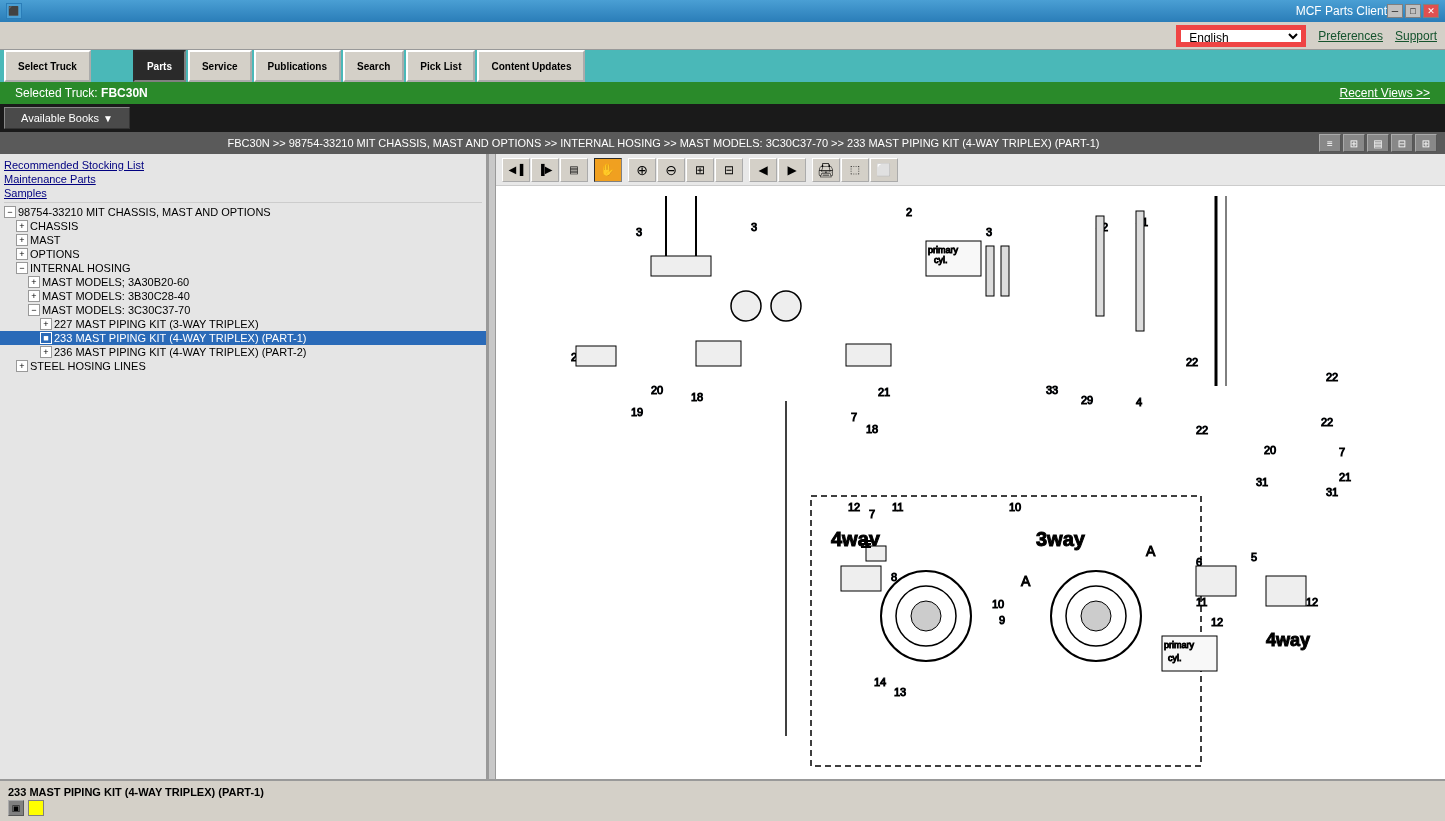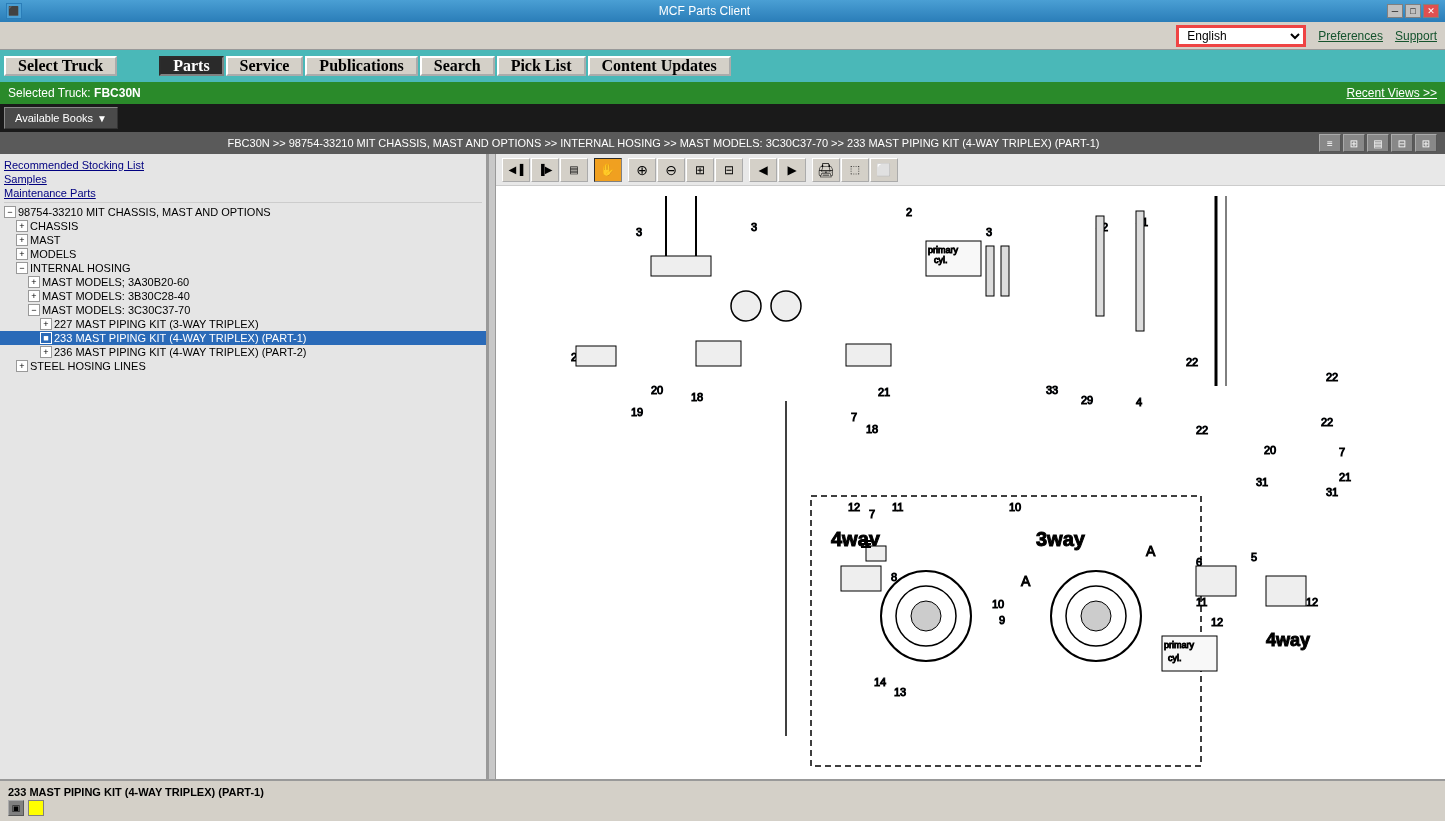--- a/index.html
+++ b/index.html
@@ -8,21 +8,21 @@
     
     #titlebar {
       height: 22px;
       background: linear-gradient(to bottom, #4a9fd4, #2a7db8);
       display: flex;
       align-items: center;
       justify-content: space-between;
       padding: 0 6px;
       color: white;
     }
-    #titlebar .title { flex: 1; text-align: center; font-size: 12px; }
+    #titlebar .title { flex: 1; text-align: right; font-size: 12px; }
     #titlebar .win-controls { display: flex; gap: 2px; }
     #titlebar .win-btn {
       width: 16px; height: 14px;
       background: #c0c0c0;
       border: 1px solid #808080;
       font-size: 9px;
       display: flex; align-items: center; justify-content: center;
       cursor: pointer;
       color: black;
     }
@@ -30,79 +30,79 @@
     
     #menubar {
       height: 32px;
       background: #4ab8b8;
       display: flex;
       align-items: center;
       padding: 0 4px;
       gap: 2px;
     }
     .menu-btn {
-      height: 20px;
+      height: 32px;
       padding: 0 12px;
       background: #d4d0c8;
       border: 2px outset #fff;
-      font-size: 16px;
+      font-size: 10px;
       font-weight: bold;
       cursor: pointer;
-      display: flex; align-items: center; font-family: Liberation Serif, serif;
+      display: flex; align-items: center;
     }
     .menu-btn.active { background: #2a2a2a; color: white; border: 2px inset #808080; margin-left: 40px; }
 
     
     #topbar {
       height: 28px;
       background: #d4d0c8;
       display: flex;
       align-items: center;
       justify-content: flex-end;
       padding: 0 8px;
       gap: 12px;
       border-bottom: 1px solid #999;
     }
     #topbar select {
       height: 22px;
       font-size: 12px;
       background: white;
-      border: 3px solid #ef4444;
+      border: 5px solid #ef4444;
       padding: 0 4px;
       width: 130px;
     }
     #topbar .link-btn { font-size: 12px; color: #14532d; text-decoration: underline; cursor: pointer; background: none; border: none; }
 
     
     #truckbar {
       height: 22px;
       background: #2a8a2a;
       display: flex;
       align-items: center;
       justify-content: space-between;
-      padding: 0 8px;
+      padding: 0 15px;
       color: white;
       font-size: 12px;
     }
 
     
     #booksbar {
       height: 28px;
       background: #1a1a1a;
       display: flex;
       align-items: center;
       padding: 0 4px;
     }
     .books-btn {
       height: 22px;
       background: #4a4a4a;
       border: 1px outset #888;
       color: white;
       font-size: 11px;
-      padding: 0 10px;
+      padding: 0 16px;
       cursor: pointer;
       display: flex; align-items: center; gap: 4px;
     }
     .books-arrow { font-size: 10px; }
 
     
     #breadcrumb {
       height: 22px;
       background: #5a5a5a;
       display: flex;
@@ -262,39 +262,39 @@
     <div class="bc-icon-btn">▤</div>
     <div class="bc-icon-btn">⊟</div>
     <div class="bc-icon-btn">⊞</div>
   </div>
 </div>
 
 <div id="main" style="height: 625px;">
 
   <div id="tree-panel">
     <div class="tree-item indent-0" style="color:#000080;text-decoration:underline;">Recommended Stocking List</div>
+    <div class="tree-item indent-0" style="color:#000080;text-decoration:underline;">Maintenance Parts</div>
     <div class="tree-item indent-0" style="color:#000080;text-decoration:underline;">Samples</div>
-    <div class="tree-item indent-0" style="color:#000080;text-decoration:underline;">Maintenance Parts</div>
     <div class="tree-divider"></div>
 
     <div class="tree-item indent-0">
       <span class="expand-btn">−</span>
       <span>98754-33210 MIT CHASSIS, MAST AND OPTIONS</span>
     </div>
     <div class="tree-item indent-1">
       <span class="expand-btn">+</span>
       <span>CHASSIS</span>
     </div>
     <div class="tree-item indent-1">
       <span class="expand-btn">+</span>
       <span>MAST</span>
     </div>
     <div class="tree-item indent-1">
       <span class="expand-btn">+</span>
-      <span>MODELS</span>
+      <span>OPTIONS</span>
     </div>
     <div class="tree-item indent-1">
       <span class="expand-btn">−</span>
       <span>INTERNAL HOSING</span>
     </div>
     <div class="tree-item indent-2">
       <span class="expand-btn">+</span>
       <span>MAST MODELS; 3A30B20-60</span>
     </div>
     <div class="tree-item indent-2">

